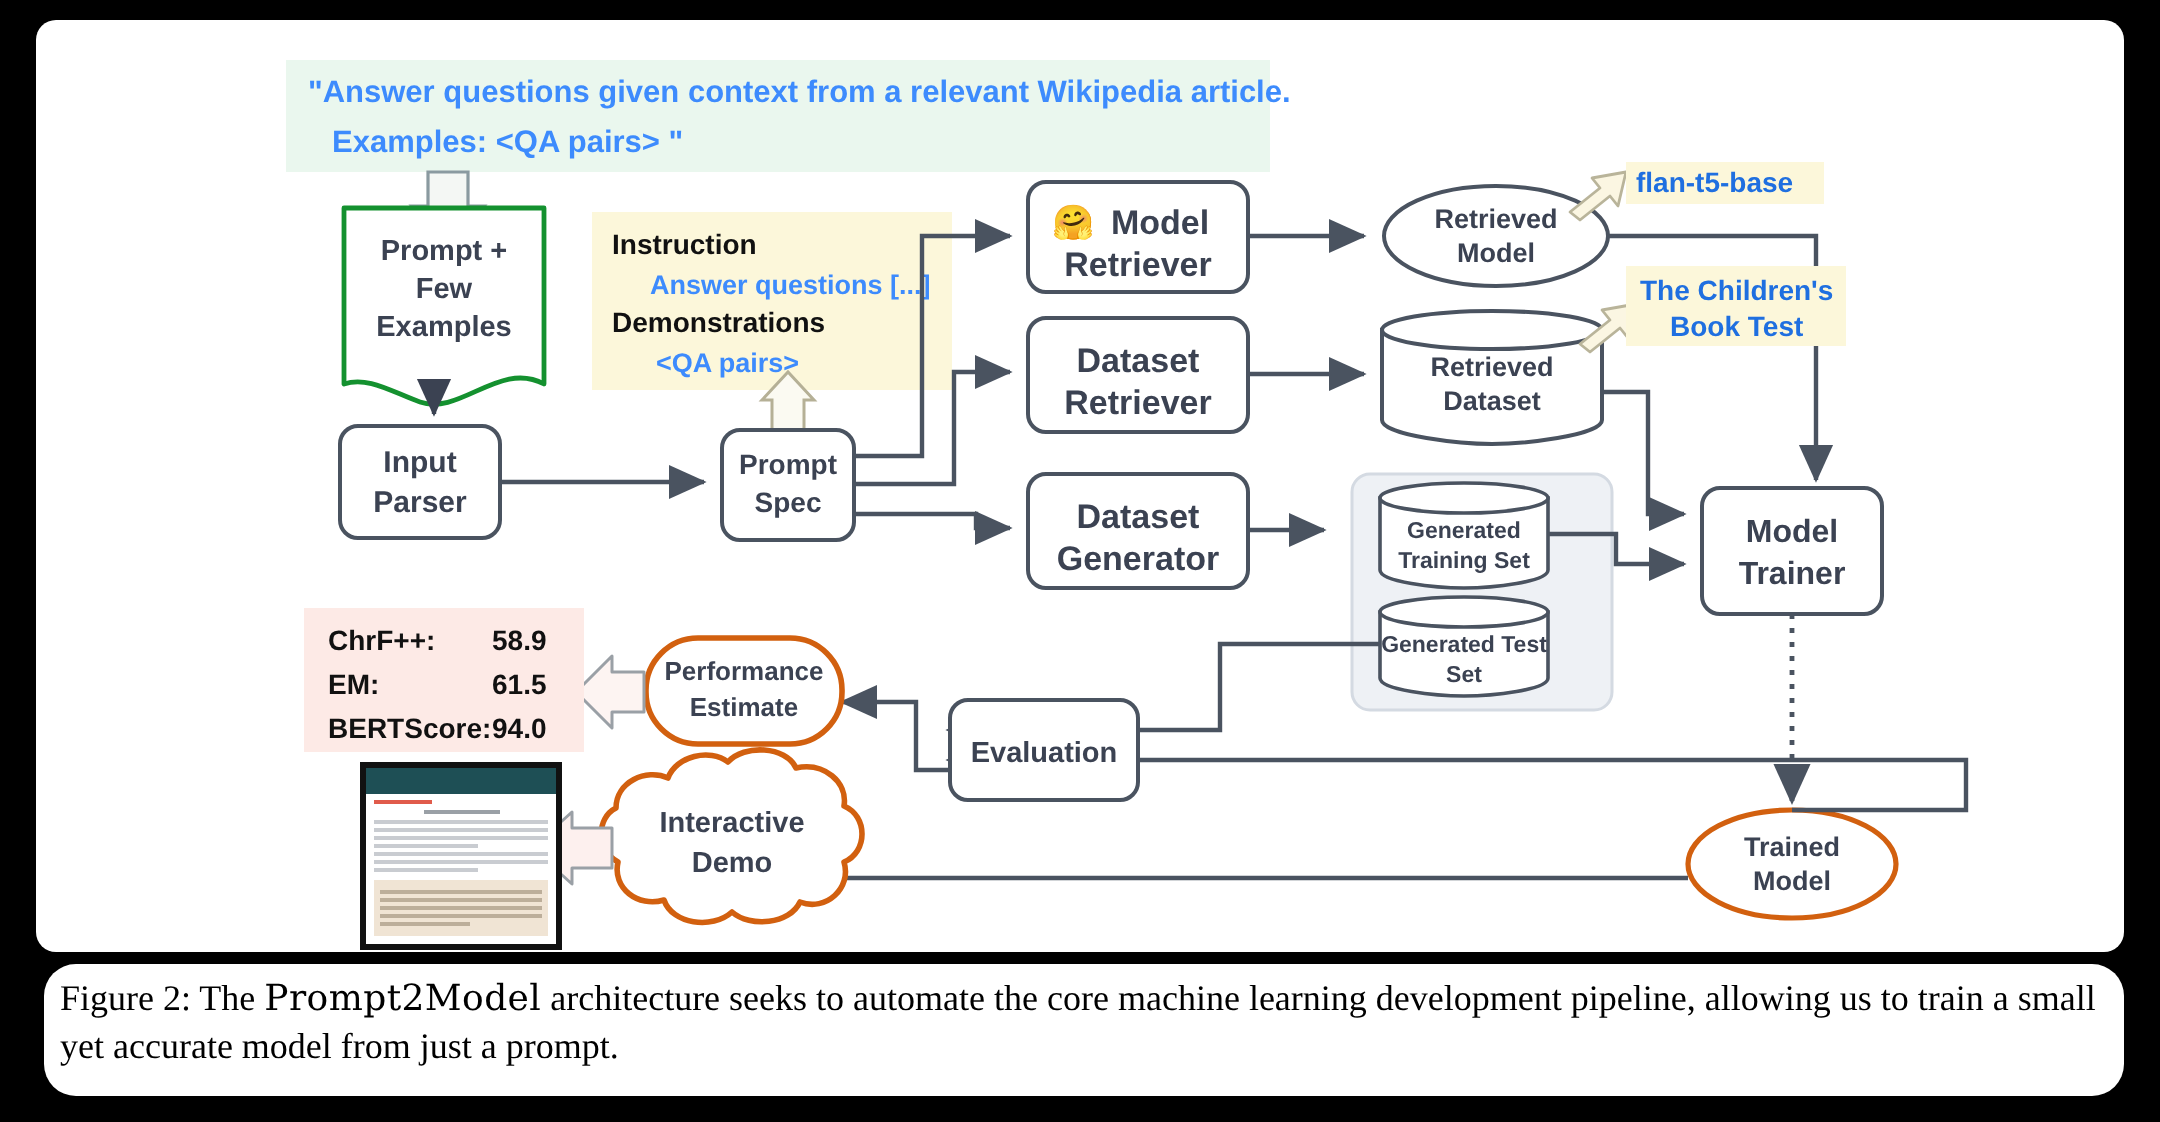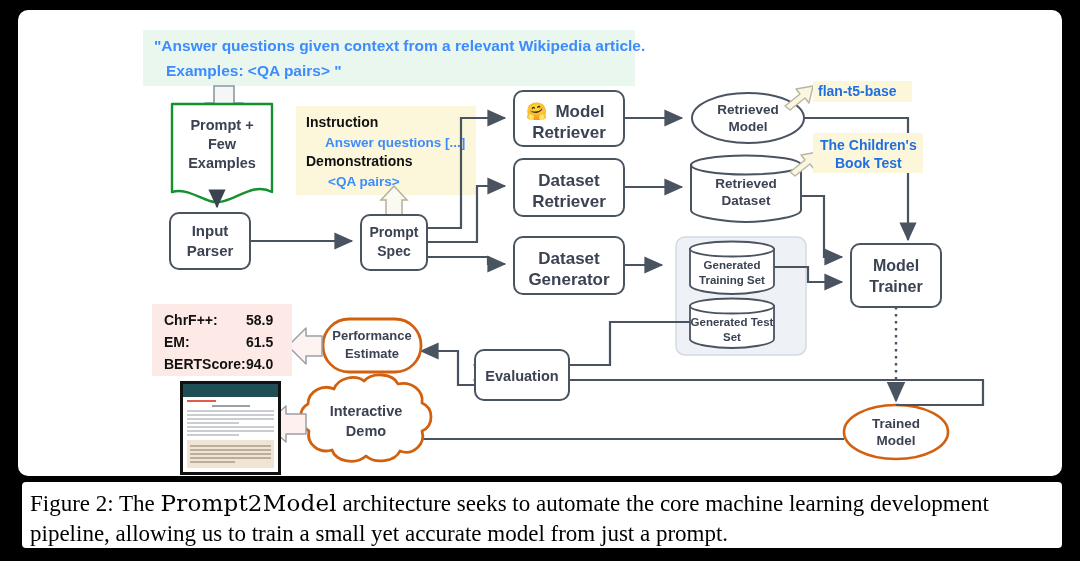--- a/index.html
+++ b/index.html
@@ -1,20 +1,20 @@
 <!DOCTYPE html>
 <html><head>
 <meta charset="utf-8">
 <style>
   html,body{margin:0;padding:0;background:#000;}
   body{width:1080px;height:561px;font-family:"Liberation Sans",sans-serif;}
   #page{position:relative;width:1080px;height:561px;background:#000;overflow:hidden;}
   #figure{position:absolute;left:18px;top:10px;width:1044px;height:466px;background:#fff;border-radius:10px;}
-  #caption{position:absolute;left:22px;top:482px;width:1040px;height:66px;background:#fff;border-radius:4px;
-           font-family:"Liberation Serif",serif;font-size:23px;color:#000;line-height:1.32;padding:6px 8px 0 8px;box-sizing:border-box;}
+  #caption{position:absolute;left:22px;top:482px;width:1040px;height:66px;background:#fff;border-radius:16px;
+           font-family:"Liberation Serif",serif;font-size:18px;color:#000;line-height:1.32;padding:6px 8px 0 8px;box-sizing:border-box;}
   #caption .mono{font-family:"DejaVu Serif",serif;letter-spacing:.2px;}
   svg#d{position:absolute;left:0;top:0;width:1044px;height:466px;display:block;}
   .nd{font-family:"Liberation Sans",sans-serif;font-weight:bold;fill:#3b4252;}
   .blue{fill:#1f6fe0;font-weight:bold;}
   .blue2{fill:#3d8bfd;font-weight:bold;}
   .blk{fill:#111;font-weight:bold;}
   #thumb{position:absolute;left:162px;top:371px;width:101px;height:94px;background:#111;padding:3px;box-sizing:border-box;}
   #thumb .pg{width:100%;height:100%;background:#fff;overflow:hidden;position:relative;}
   #thumb .hdr{height:13px;background:#1e4f55;}
   #thumb .ln{height:2px;background:#c9ccd1;margin:2px 4px;}

